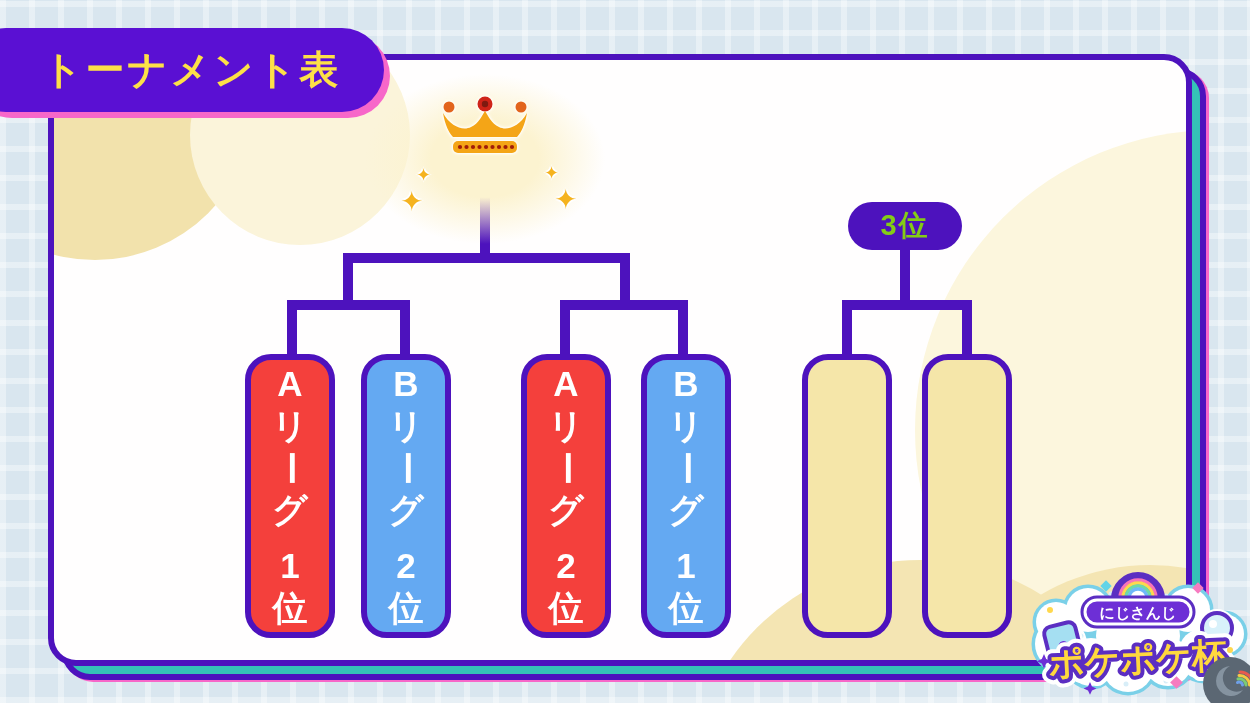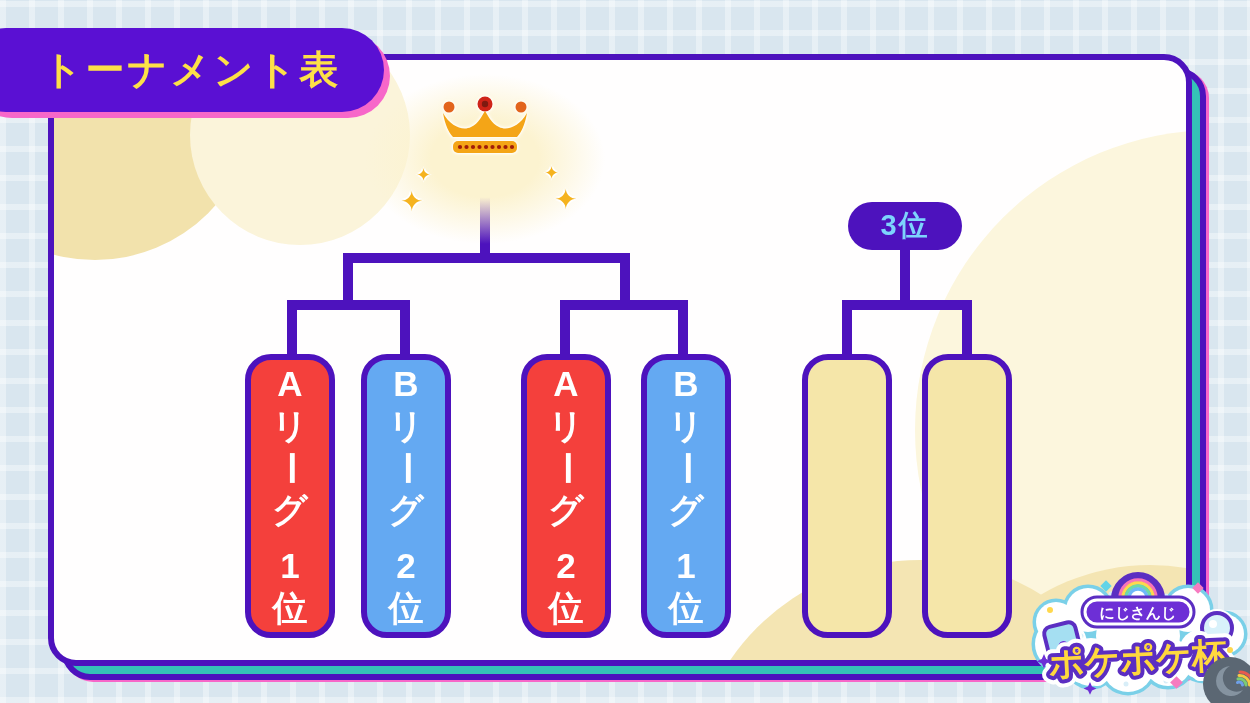--- a/index.html
+++ b/index.html
@@ -75,21 +75,21 @@
   .sparkle{
     color:#f5b31f;z-index:3;line-height:1;
     text-shadow:-2px 0 #fff,2px 0 #fff,0 -2px #fff,0 2px #fff;
   }
 
   
   .badge3{
     left:794px;top:142px;width:114px;height:48px;
     background:var(--accent-purple);border-radius:24px;z-index:3;
     display:flex;align-items:center;justify-content:center;
-    color:#7dd3fc;font-size:29px;font-weight:bold;letter-spacing:2px;
+    color:#84cc16;font-size:29px;font-weight:bold;letter-spacing:2px;
   }
 
   
   .pill{
     top:294px;width:90px;height:284px;
     border:6px solid var(--accent-purple);
     border-radius:26px;z-index:2;
   }
   .slot-red{background:var(--red-slot);}
   .slot-blue{background:var(--blue-slot);}

